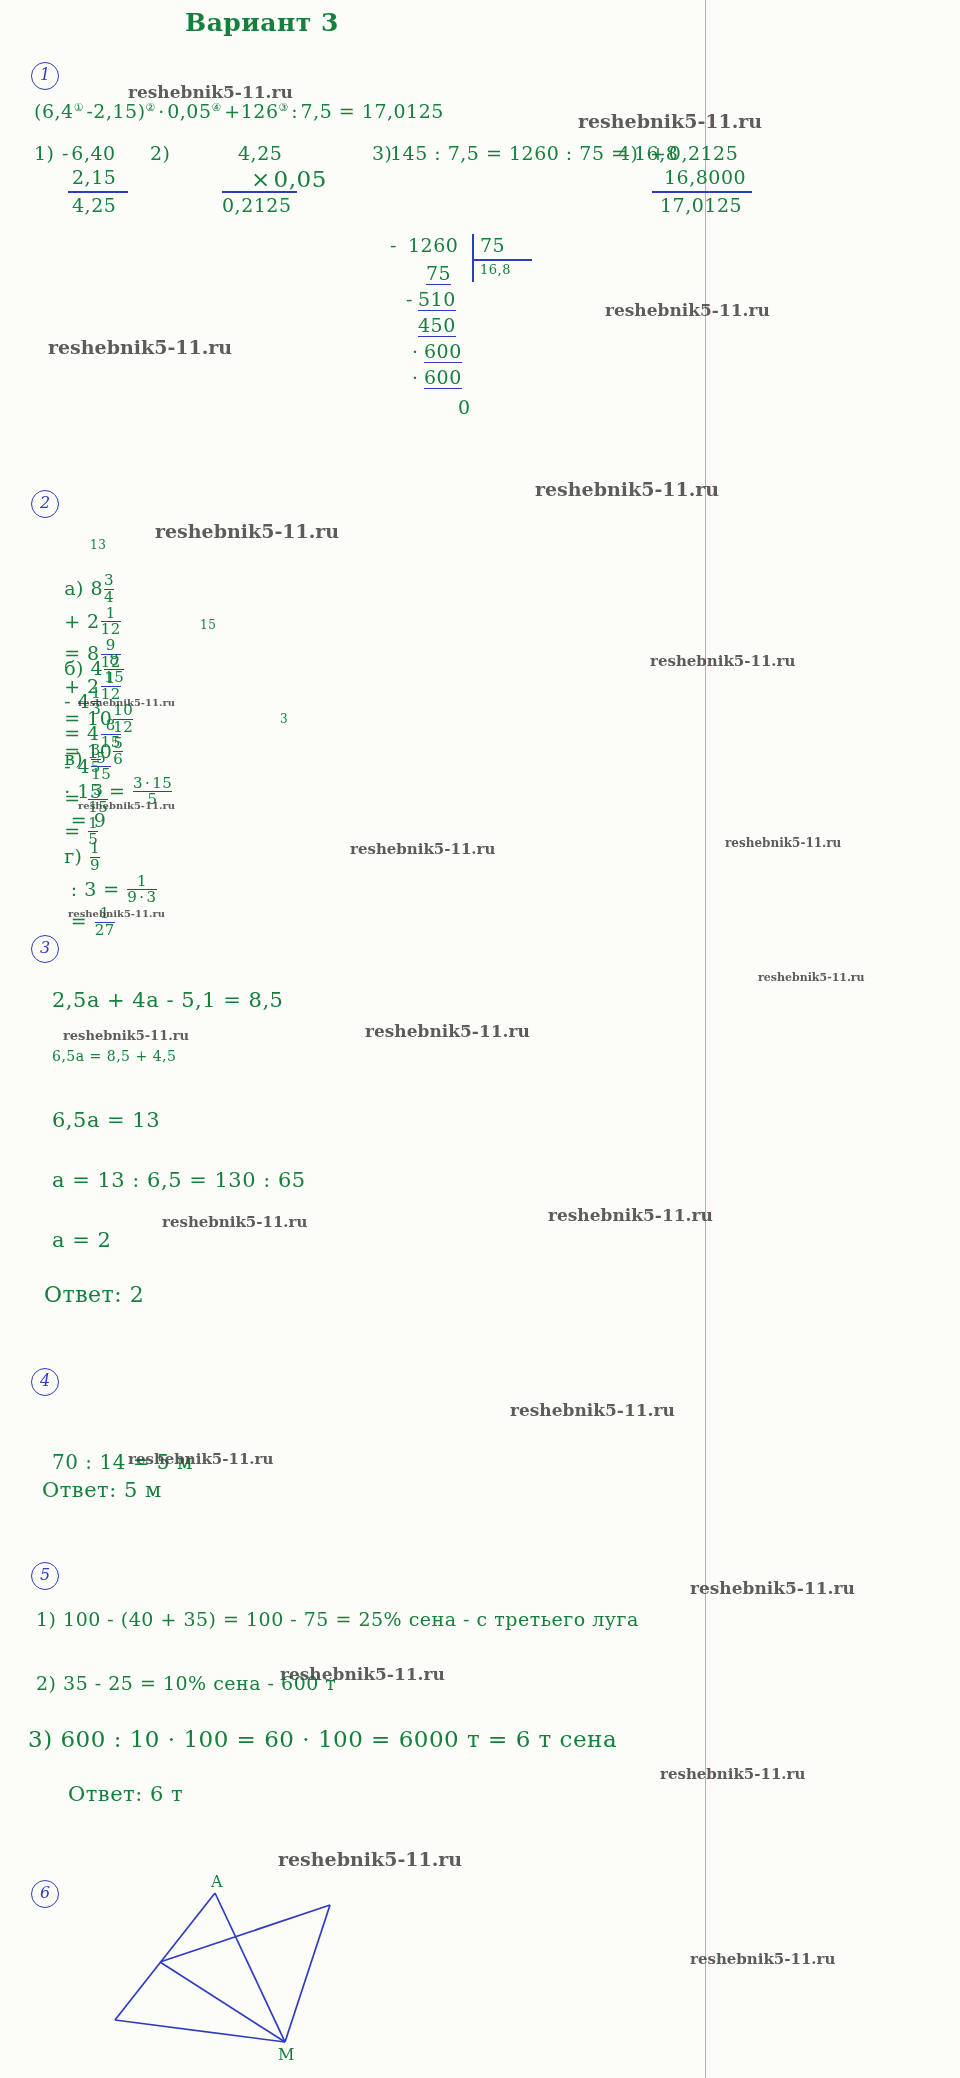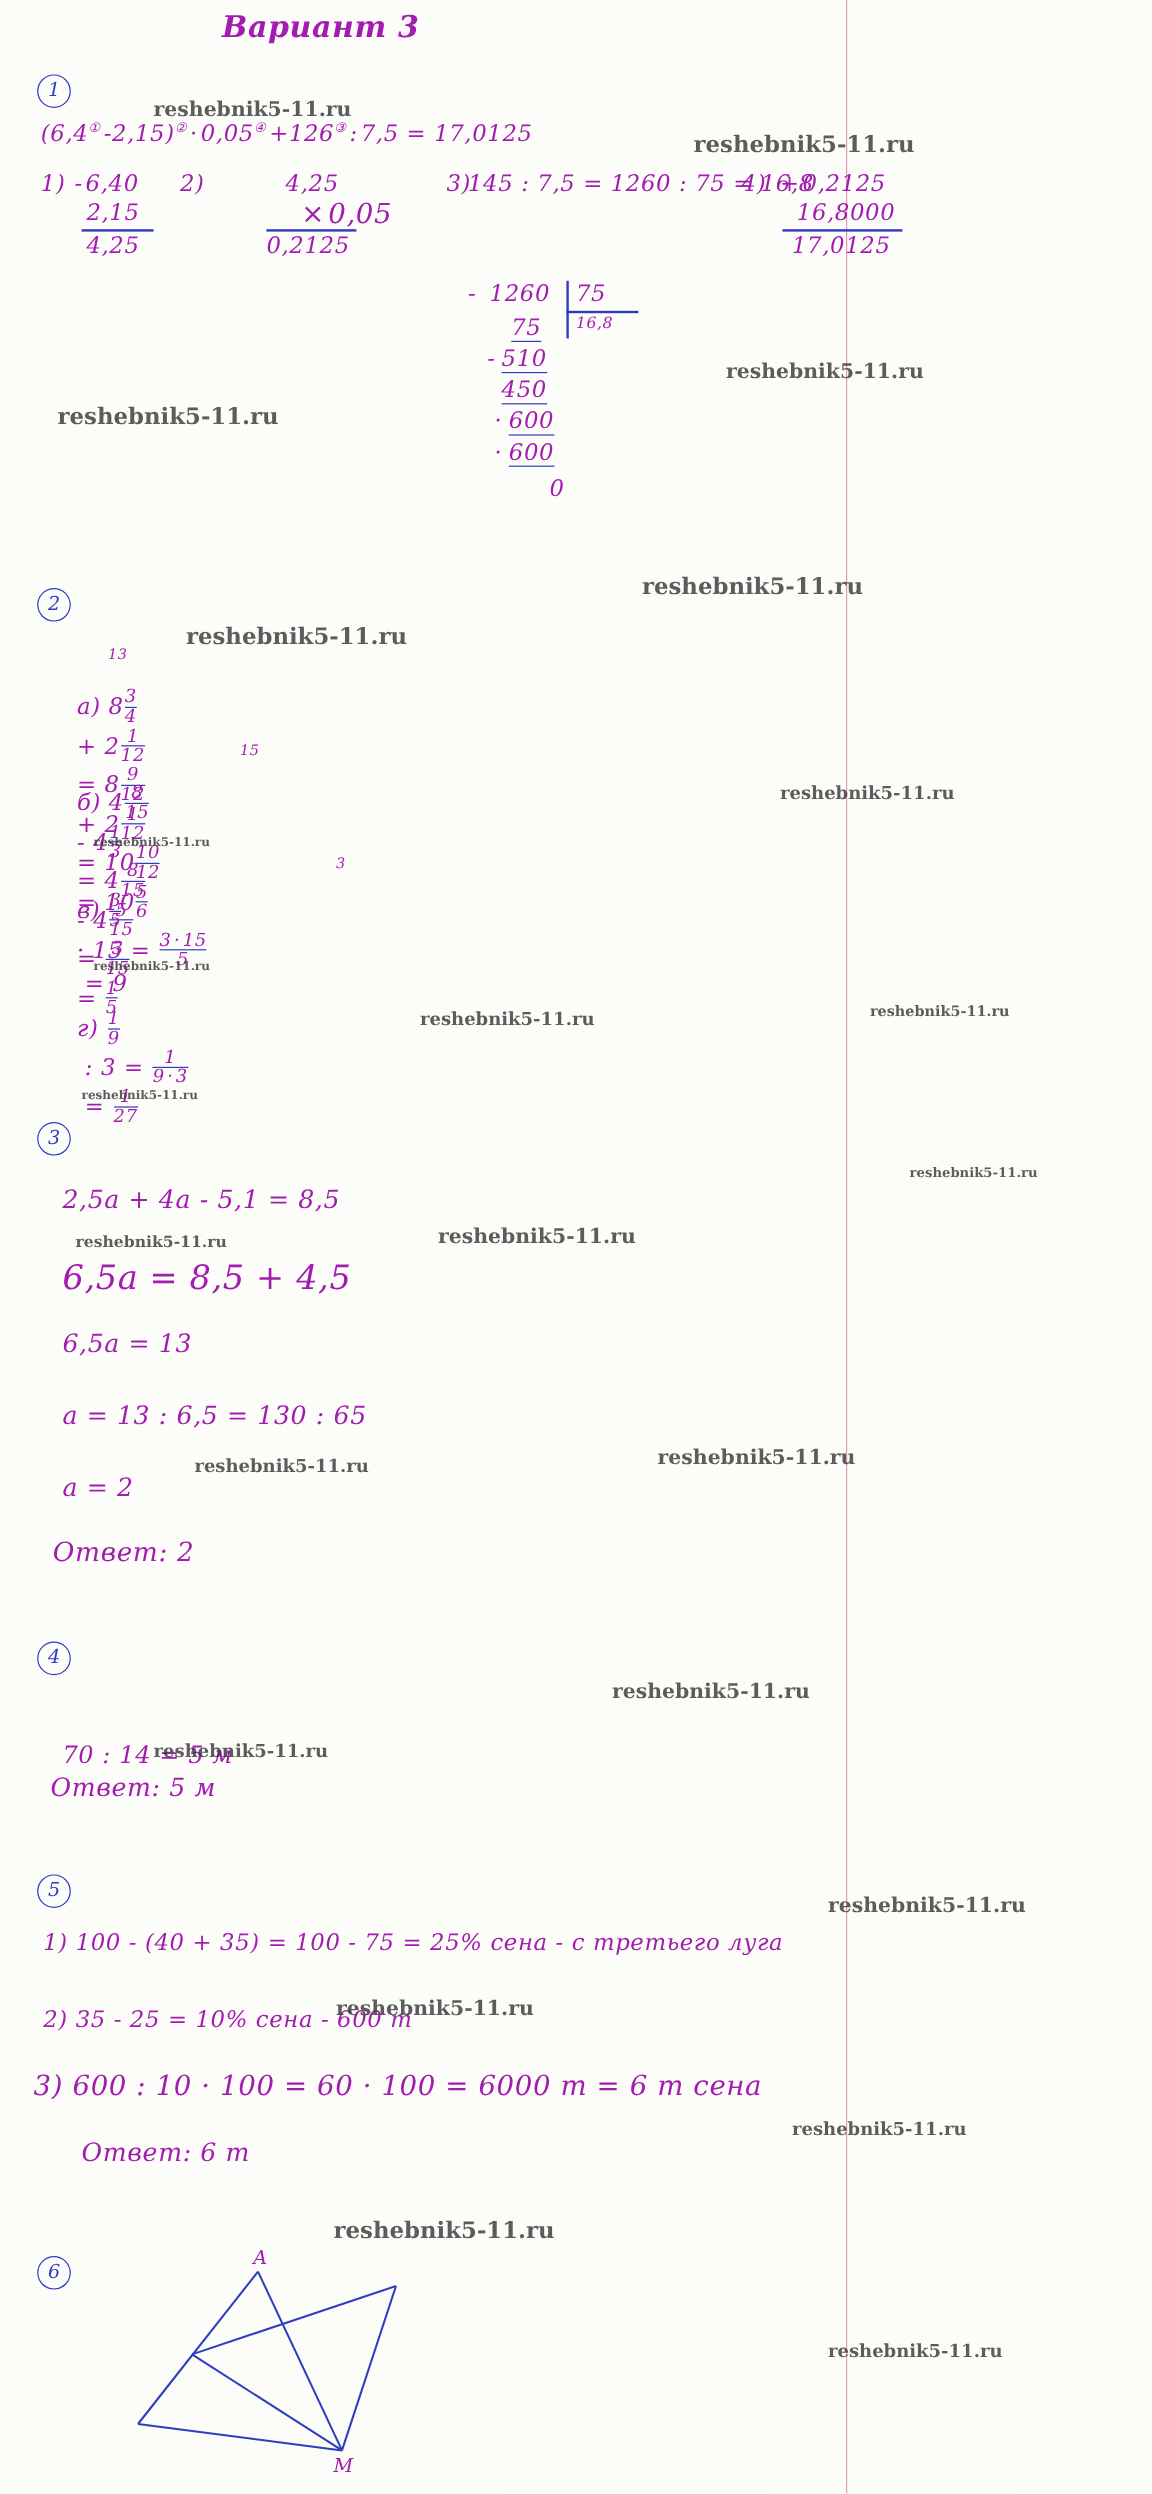--- a/index.html
+++ b/index.html
@@ -15,23 +15,22 @@
     position:absolute;left:0;top:0;width:960px;height:2078px;
     background:#fcfcf9;
   }
   
   .margin-line{
     position:absolute;top:0;left:705px;width:1px;height:2078px;
     background:#e29ab4;
   }
   .handwrite{
     position:absolute;
-    color:#a21caf;
+    color:#15803d;
     font-family:"DejaVu Serif", serif;
-    font-style:italic;
     white-space:pre;
     letter-spacing:0.5px;
   }
   .wm{
     position:absolute;
     color:#3a3a3a;
     font-family:"DejaVu Serif", serif;
     font-weight:bold;
     white-space:pre;
     opacity:.82;
@@ -145,21 +144,21 @@
 
   <div class="handwrite" style="left:38px;top:820px;font-size:19px;">
     г)&nbsp;<span class="frac"><span class="num">1</span><span class="den">9</span></span>
     &nbsp;:&nbsp;3&nbsp;=&nbsp;<span class="frac"><span class="num">1</span><span class="den">9 · 3</span></span>
     &nbsp;=&nbsp;<span class="frac"><span class="num">1</span><span class="den">27</span></span>
   </div>
 
   <div class="circ" style="left:31px;top:935px;">3</div>
 
   <div class="handwrite" style="left:52px;top:988px;font-size:21px;">2,5a + 4a - 5,1 = 8,5</div>
-  <div class="handwrite" style="left:52px;top:1048px;font-size:28px;">6,5a = 8,5 + 4,5</div>
+  <div class="handwrite" style="left:52px;top:1048px;font-size:14px;">6,5a = 8,5 + 4,5</div>
   <div class="handwrite" style="left:52px;top:1108px;font-size:21px;">6,5a = 13</div>
   <div class="handwrite" style="left:52px;top:1168px;font-size:21px;">a = 13 : 6,5 = 130 : 65</div>
   <div class="handwrite" style="left:52px;top:1228px;font-size:21px;">a = 2</div>
   <div class="handwrite" style="left:44px;top:1282px;font-size:22px;">Ответ: 2</div>
 
   <div class="circ" style="left:31px;top:1368px;">4</div>
   <div class="handwrite" style="left:52px;top:1424px;font-size:20px;margin-top:26px;">70 : 14 = 5 м</div>
   <div class="handwrite" style="left:42px;top:1478px;font-size:21px;">Ответ: 5 м</div>
 
   <div class="circ" style="left:31px;top:1562px;">5</div>

